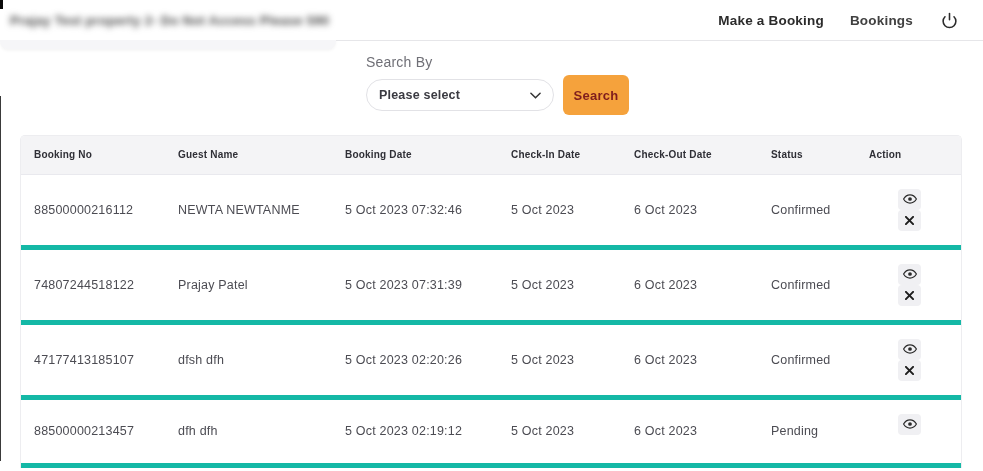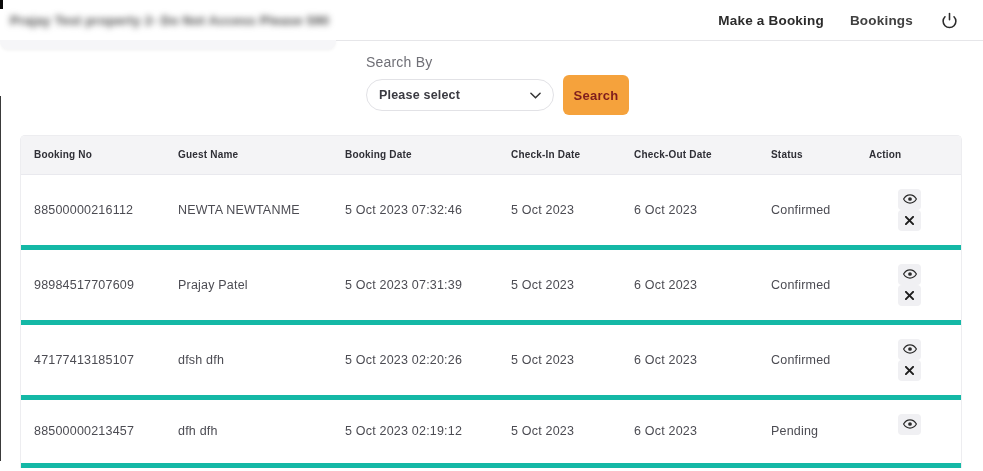--- a/index.html
+++ b/index.html
@@ -156,21 +156,21 @@
           <span style="display:flex;">
             <svg width="9" height="9" viewBox="0 0 10 10" stroke="#1d1d1d" stroke-width="2.2" stroke-linecap="round">
               <line x1="1" y1="1" x2="9" y2="9"></line>
                     <line x1="9" y1="1" x2="1" y2="9"></line>
             </svg>
           </span>
         </button>
       </td>
     </tr>
           <tr>
-      <td>98984517707609</td>
+      <td>74807244518122</td>
       <td>Prajay Patel</td>
       <td>5 Oct 2023 07:31:39</td>
       <td>5 Oct 2023</td>
       <td>6 Oct 2023</td>
       <td>Confirmed</td>
       <td>
         <button class="action-btn">
           <span style="display:flex;">
             <svg width="14" height="12" viewBox="0 0 24 20" fill="none">
               <path d="M12 3C6.5 3 2.4 7.6 1 10c1.4 2.4 5.5 7 11 7s9.6-4.6 11-7C21.6 7.6 17.5 3 12 3z" stroke="#2a2a2a" stroke-width="2"></path>

